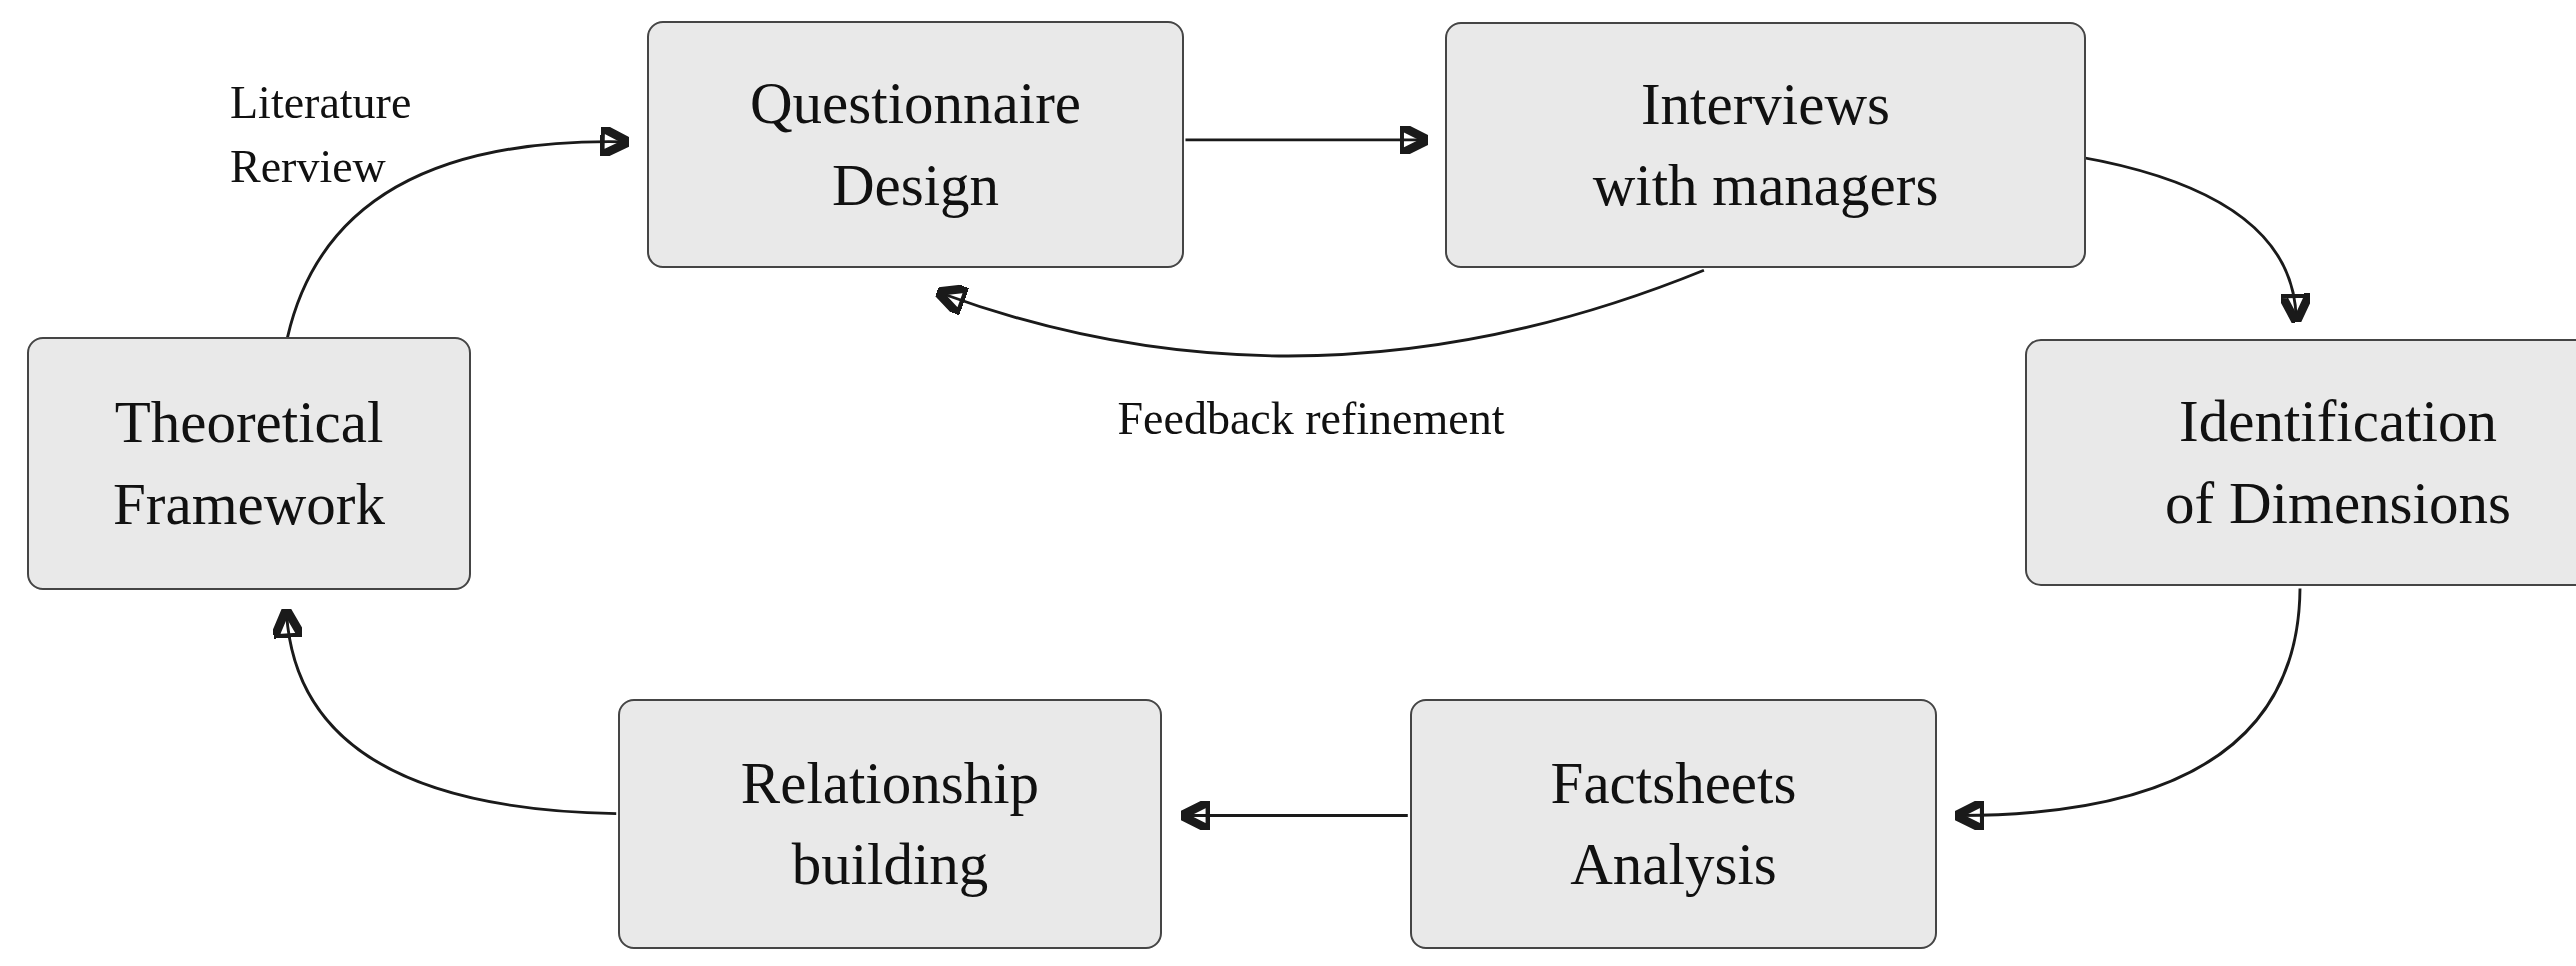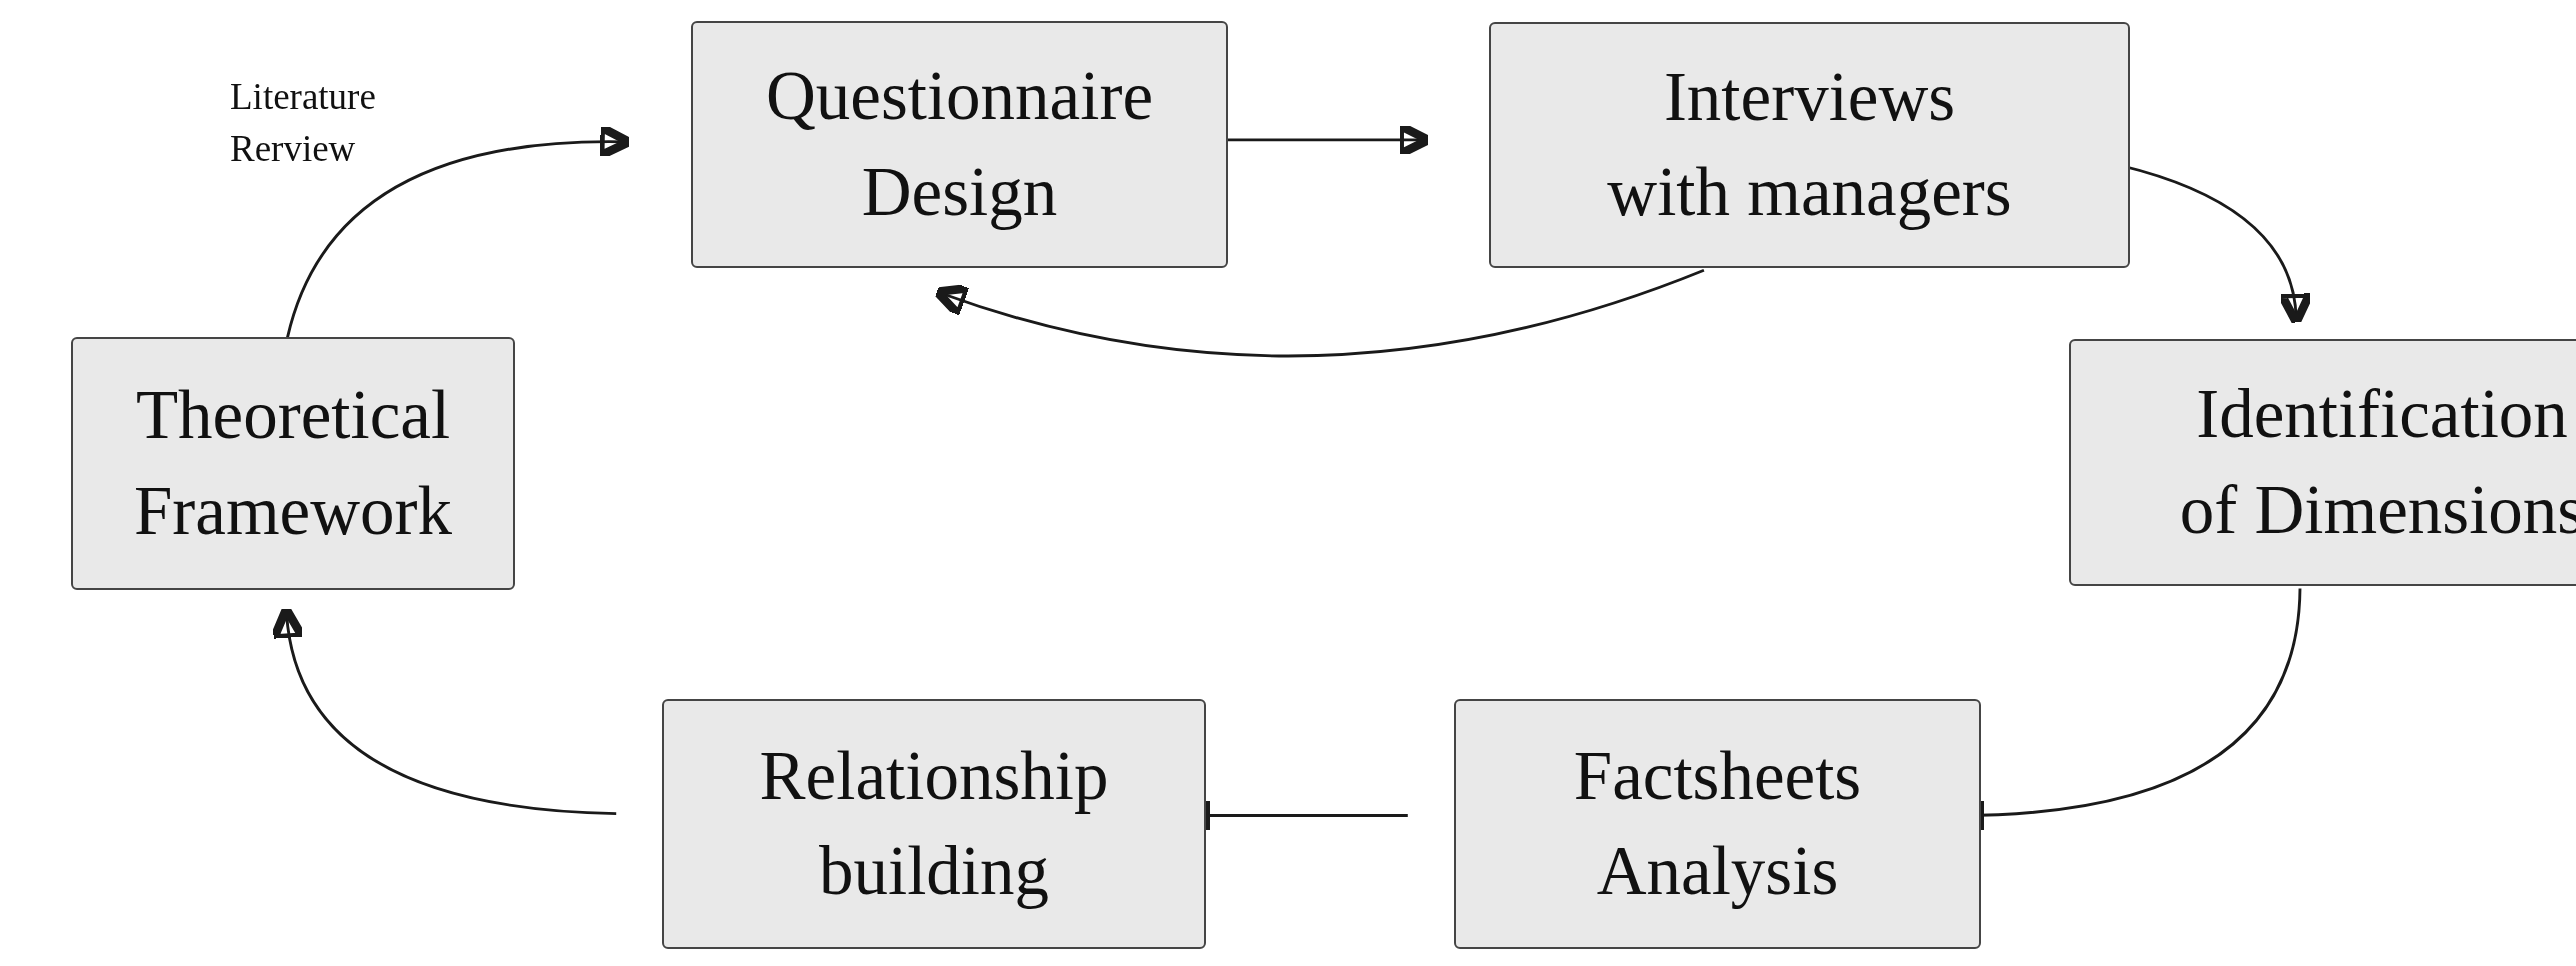--- a/index.html
+++ b/index.html
@@ -17,32 +17,31 @@
     font-family:"Liberation Serif","DejaVu Serif",serif;
     overflow:hidden;
   }
   .arrow-layer{position:absolute;left:0;top:0;width:2576px;height:966px;}
   .arrow-layer path{stroke:var(--line);stroke-width:3;fill:none;}
   .node{
     position:absolute;
     box-sizing:border-box;
     background:var(--box-fill);
     border:2.9px solid var(--box-border);
-    border-radius:6px;
+    border-radius:16px;
     display:flex;align-items:center;justify-content:center;
     text-align:center;
-    font-size:69px;line-height:1.38;
+    font-size:59px;line-height:1.38;
     color:var(--text);
     white-space:pre-line;
-    margin-left:44px;
   }
   .edge-label{
     position:absolute;
     color:var(--text);
-    font-size:37px;line-height:1.4;
+    font-size:46px;line-height:1.4;
     white-space:pre-line;
   }
   #lbl-literature{left:230px;top:71px;text-align:left;}
   #lbl-feedback{left:1311px;top:387px;transform:translateX(-50%);text-align:center;}
   #node-qd{left:647px;top:21px;width:537px;height:247px;}
   #node-im{left:1445px;top:22px;width:641px;height:246px;}
   #node-id{left:2025px;top:339px;width:626px;height:247px;}
   #node-fa{left:1410px;top:699px;width:527px;height:250px;}
   #node-rb{left:618px;top:699px;width:544px;height:250px;}
   #node-tf{left:27px;top:337px;width:444px;height:253px;}
@@ -81,15 +80,16 @@
 
   <div class="node" id="node-rb">Relationship
 building</div>
 
   <div class="node" id="node-tf">Theoretical
 Framework</div>
 
   <div class="edge-label" id="lbl-literature">Literature
 Rerview</div>
 
+  <div class="edge-label" id="lbl-feedback">Feedback refinement</div>
 
 </div>
 
 
 </body></html>

